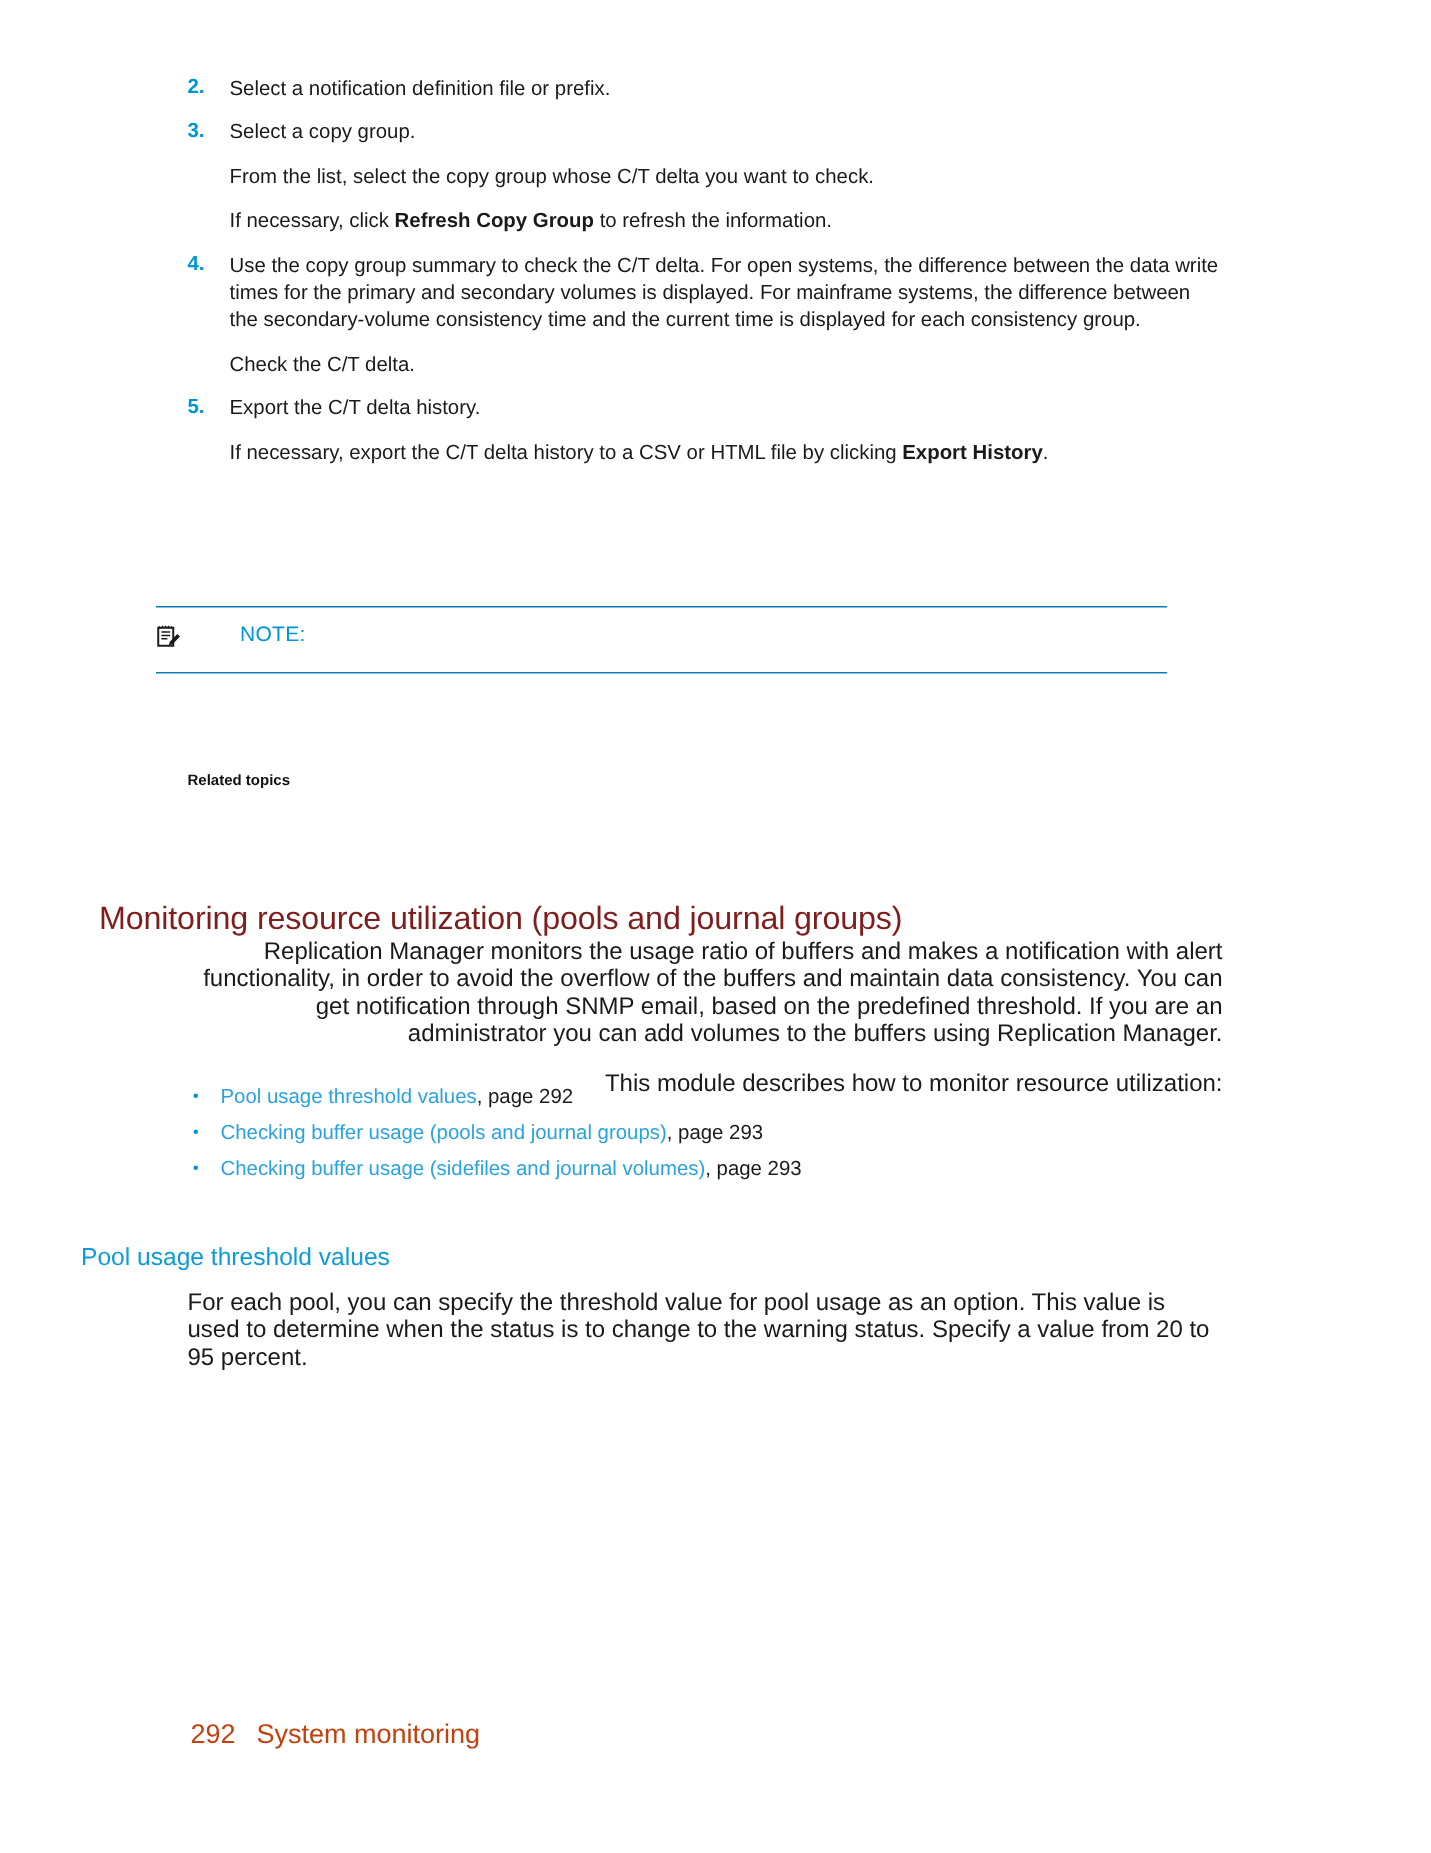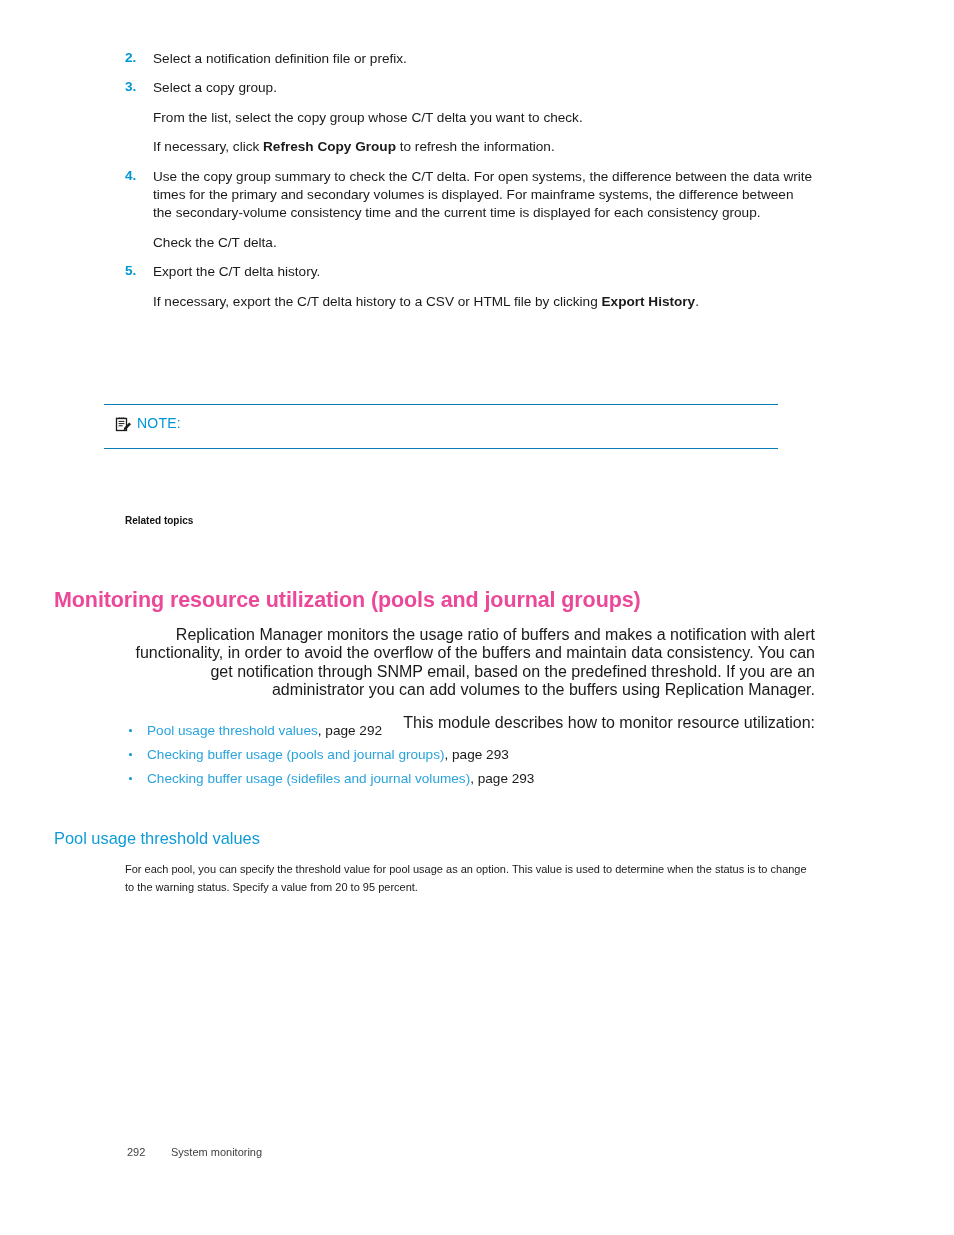--- a/index.html
+++ b/index.html
@@ -63,21 +63,22 @@
   .note-rule {
     height: 0;
     border-top: 1.6px solid #0c7cb4;
     width: 674px;
   }
   .note-rule.top { margin-bottom: 9px; }
   .note-rule.bottom { margin-top: 14px; }
   .note-head {
     position: relative;
     height: 20px;
-    margin-left: 11px;
+    margin-left: 0;
+    padding-left: 34px;
   }
   .note-icon {
     position: absolute;
     left: 0px;
     top: 2px;
     width: 17px;
     height: 17px;
   }
   .note-label {
     margin-left: 22px;
@@ -134,24 +135,24 @@
   a.xref, .xref {
     color: #2aa3dd;
     text-decoration: none;
   }
 
   
   h1.sect {
     position: absolute;
     left: 54px;
     top: 588px;
-    margin: 0;
+    margin: 12px;
     font-size: 21.5px;
-    font-weight: bold;
-    color: #ec4899;
+    font-weight: normal;
+    color: #7f1d1d;
     letter-spacing: -0.1px;
   }
   h2.sub {
     position: absolute;
     left: 54px;
     top: 829px;
     margin: 0;
     font-size: 16.4px;
     font-weight: normal;
     color: #0f9bd7;
@@ -177,32 +178,32 @@
     width: 690px;
   }
   .sub-body {
     position: absolute;
     left: 125px;
     top: 860px;
     width: 690px;
   }
   .sub-body p {
     margin: 0;
-    font-size: 11px;
+    font-size: 16px;
     line-height: 18.4px;
     color: #1a1a1a;
   }
 
   
   .footer {
     position: absolute;
     left: 127px;
     top: 1146px;
-    font-size: 11px;
-    color: #404040;
+    font-size: 18px;
+    color: #c2410c;
   }
   .footer .pg { display: inline-block; width: 44px; }
 </style>
 </head>
 <body>
 
 <div class="page">
 
   <div class="steps">
 

